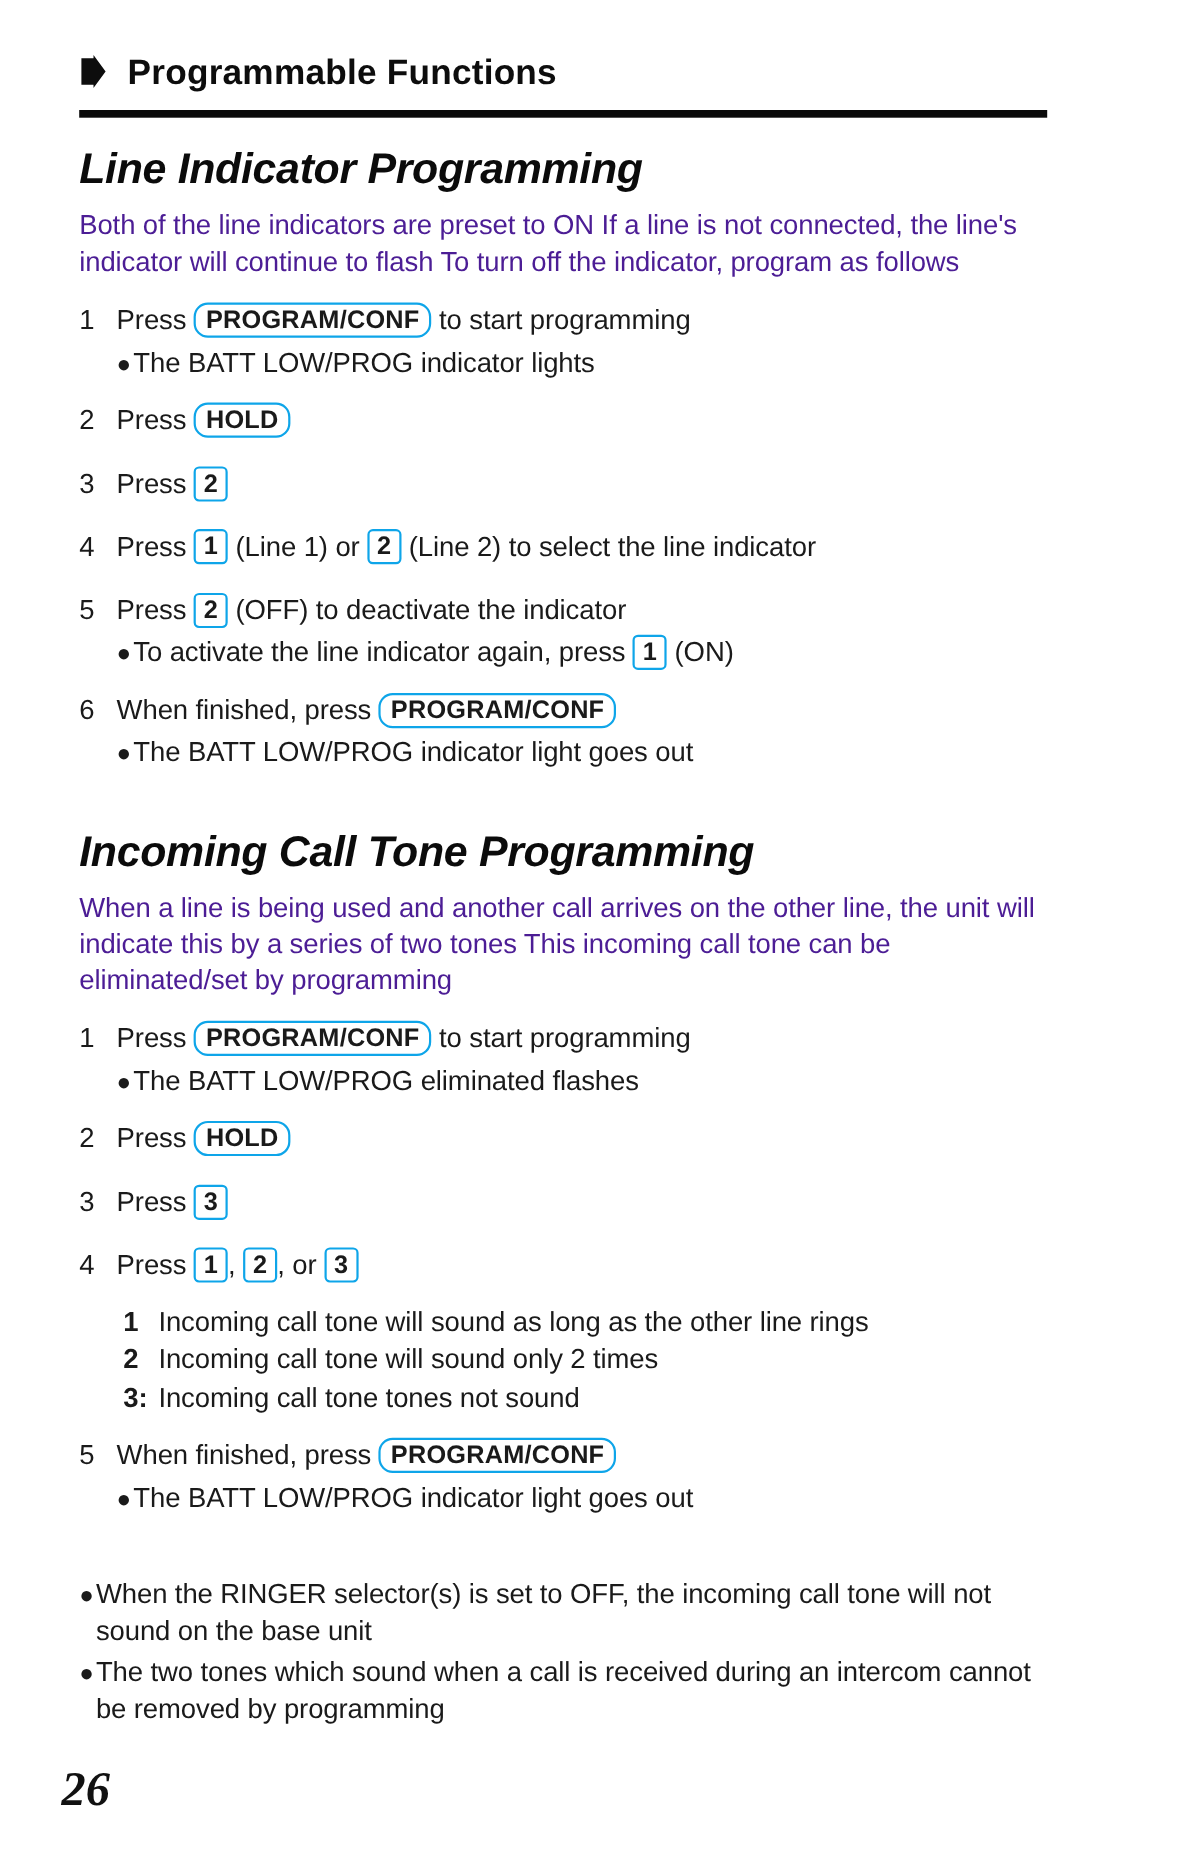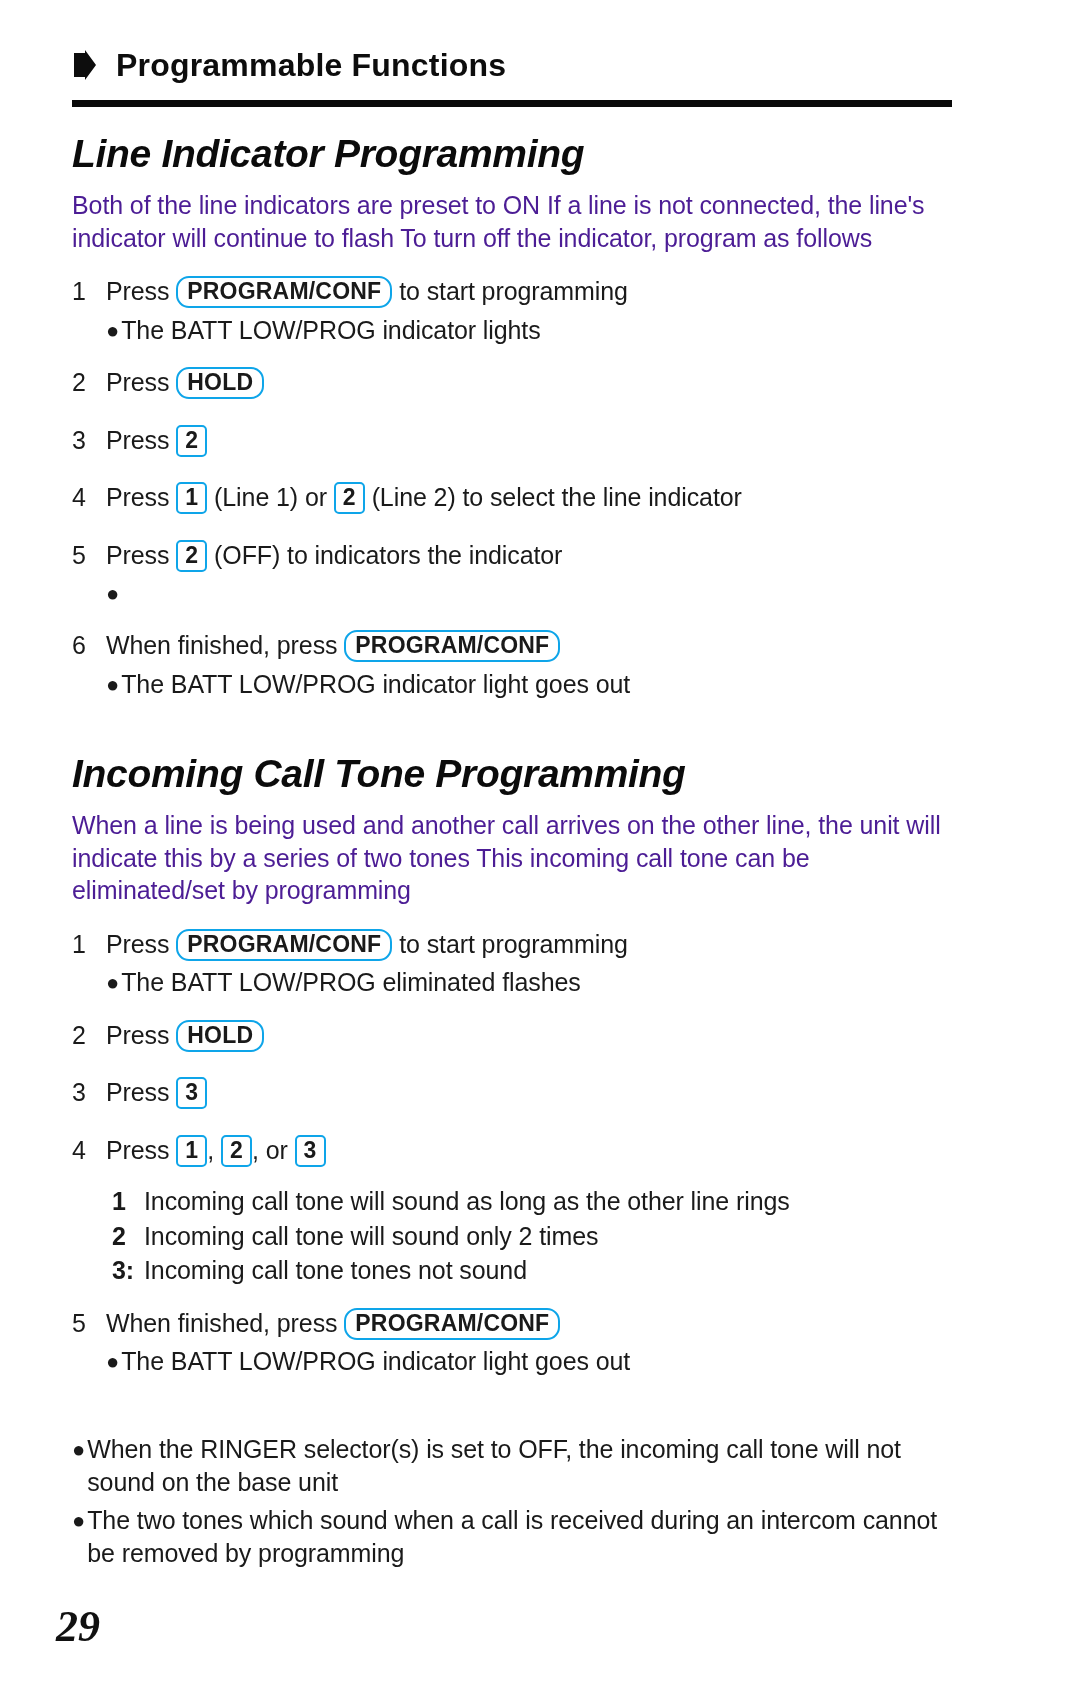--- a/index.html
+++ b/index.html
@@ -236,24 +236,25 @@
               <div class="step-body"><span>Press </span><span class="keycap num">2</span></div>
             </div>
             <div class="step-spacer"></div>
             <div class="step">
               <div class="step-num">4</div>
               <div class="step-body"><span>Press </span><span class="keycap num">1</span><span> (Line 1) or </span><span class="keycap num">2</span><span> (Line 2) to select the line indicator</span></div>
             </div>
             <div class="step-spacer"></div>
             <div class="step">
               <div class="step-num">5</div>
-              <div class="step-body"><span>Press </span><span class="keycap num">2</span><span> (OFF) to indicators the indicator</span></div>
-            </div>
-            <div class="sub-bullet">
-              <span class="bullet-dot">●</span>
+              <div class="step-body"><span>Press </span><span class="keycap num">2</span><span> (OFF) to deactivate the indicator</span></div>
+            </div>
+            <div class="sub-bullet">
+              <span class="bullet-dot">●</span>
+              <span><span>To activate the line indicator again, press </span><span class="keycap num">1</span><span> (ON)</span></span>
             </div>
             <div class="step-spacer"></div>
             <div class="step">
               <div class="step-num">6</div>
               <div class="step-body"><span>When finished, press </span><span class="keycap">PROGRAM/CONF</span></div>
             </div>
             <div class="sub-bullet">
               <span class="bullet-dot">●</span>
               <span>The BATT LOW/PROG indicator light goes out</span>
             </div>
@@ -321,14 +322,14 @@
             <div class="note-bullet">
               <span class="bullet-dot">●</span>
               <span class="note-text">The two tones which sound when a call is received during an intercom cannot be removed by programming</span>
             </div>
           </div>
         </div>
       </div>
 
   </div>
 
-  <div class="page-number">29</div>
+  <div class="page-number">26</div>
 </div>
 
 </body></html>

